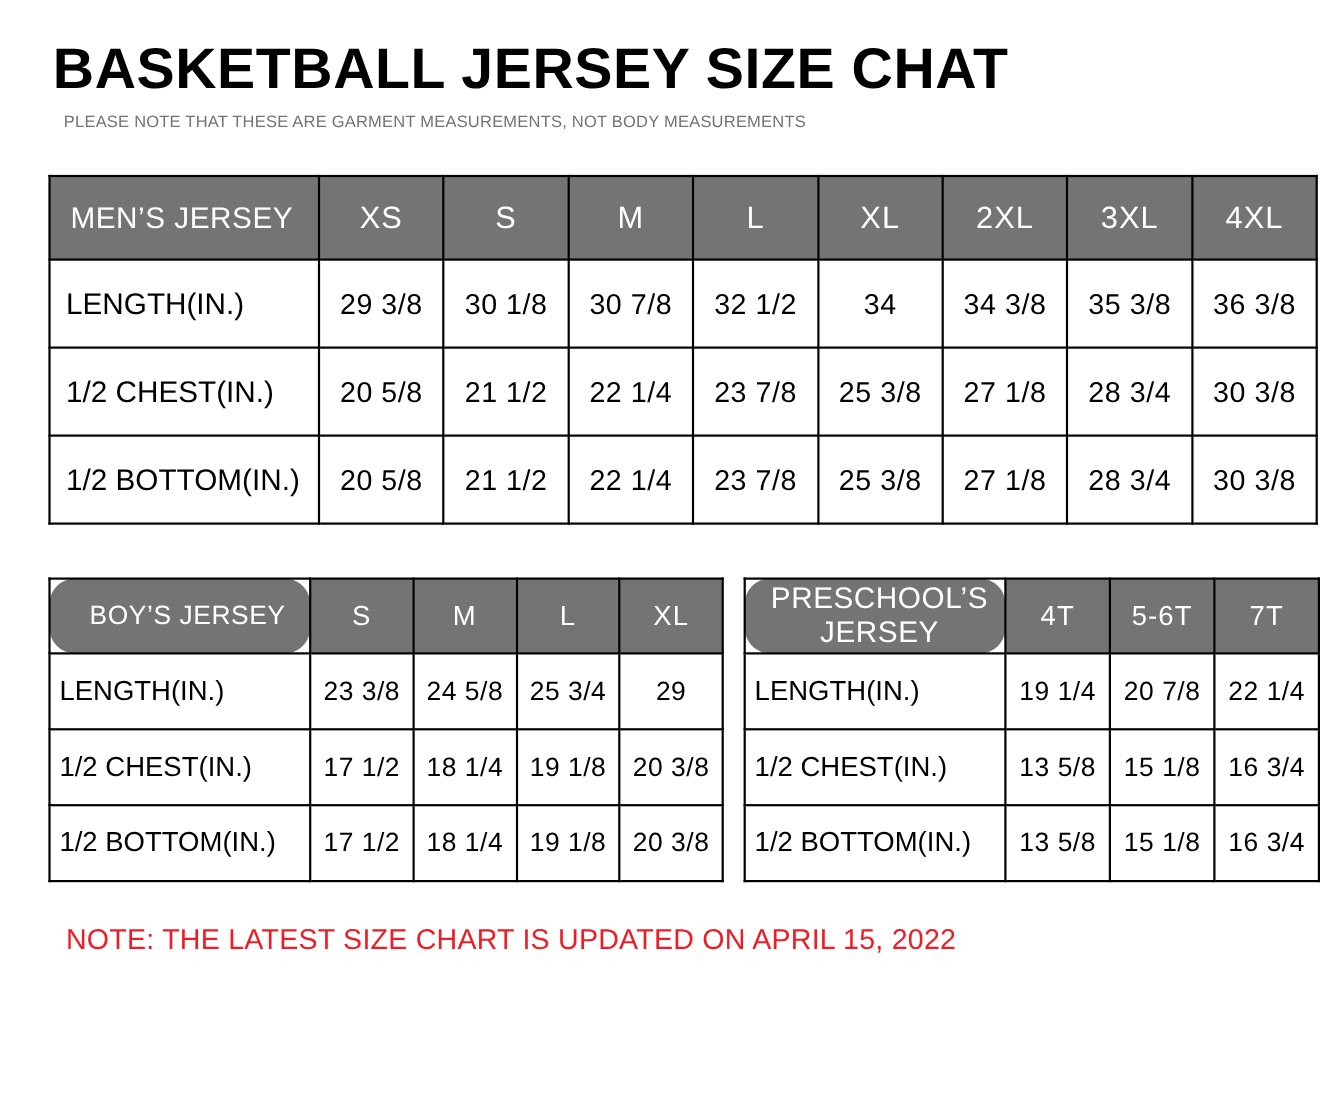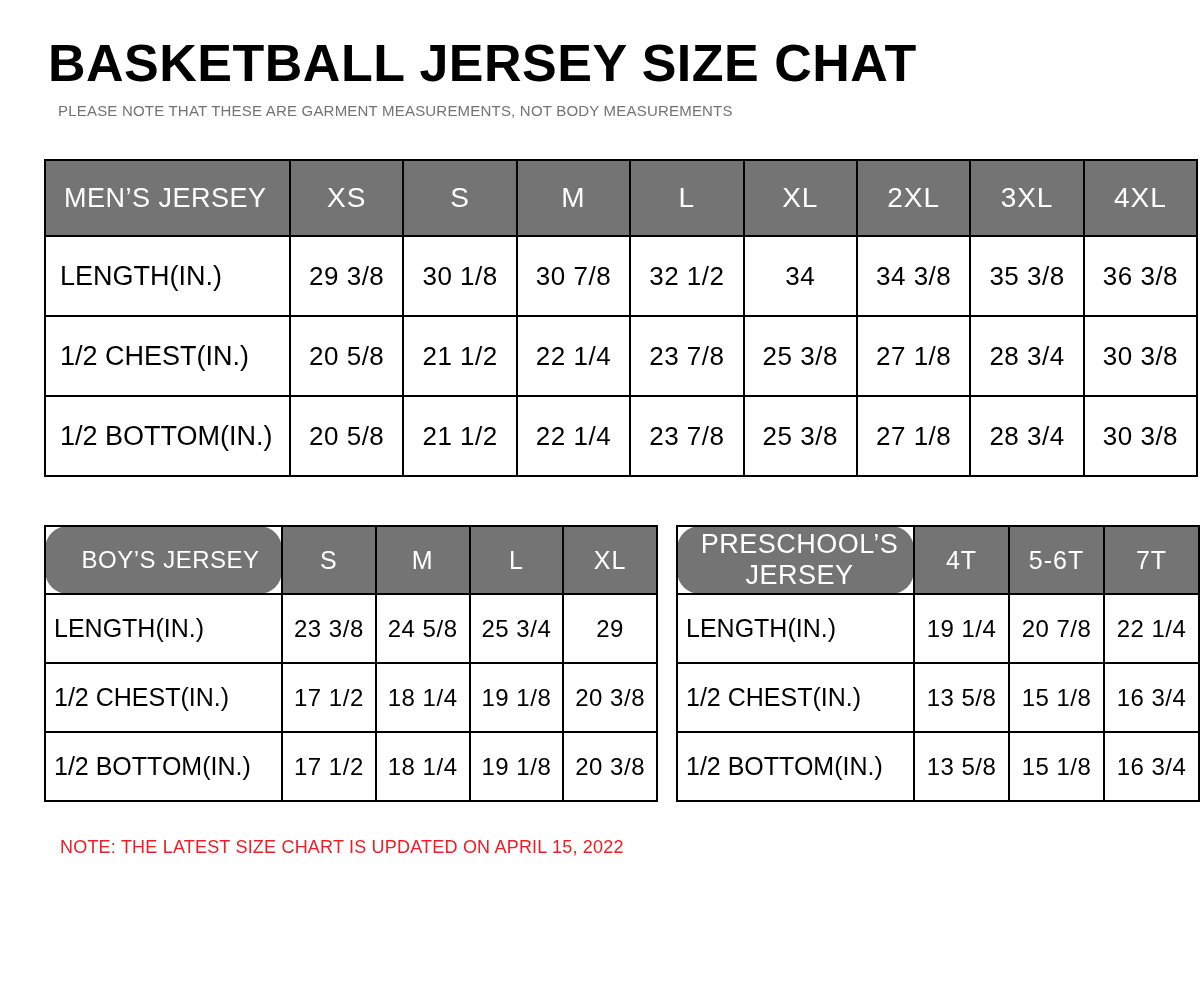--- a/index.html
+++ b/index.html
@@ -125,21 +125,21 @@
     letter-spacing: 0;
   }
   .boy-table col.c0 { width: 237px; }
   .boy-table col.cx { width: 93.75px; }
   .pre-table col.c0 { width: 237px; }
   .pre-table col.cx { width: 95px; }
 
   .footnotes {
     margin: 32px 0 0 38px;
     color: #ee1c25;
-    font-size: 18px;
+    font-size: 26px;
     line-height: 1.55;
     letter-spacing: 0.2px;
   }
 </style>
 </head>
 <body>
 
 <div class="page">
 
   <h1 class="title">BASKETBALL JERSEY SIZE CHAT</h1>

